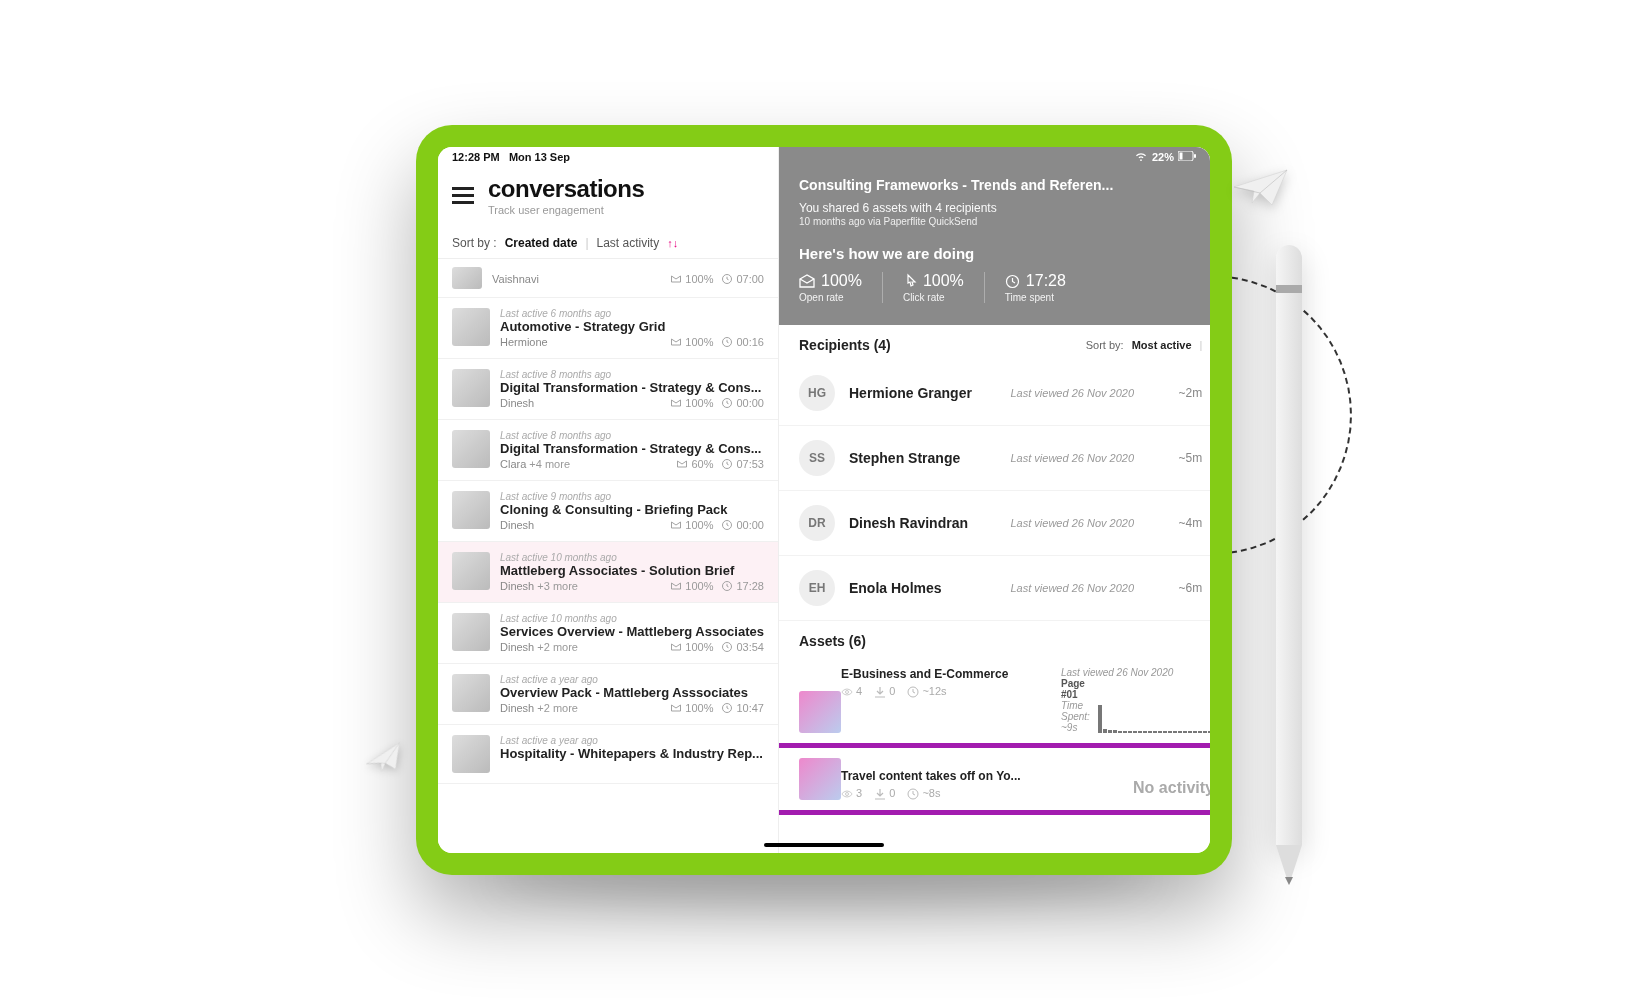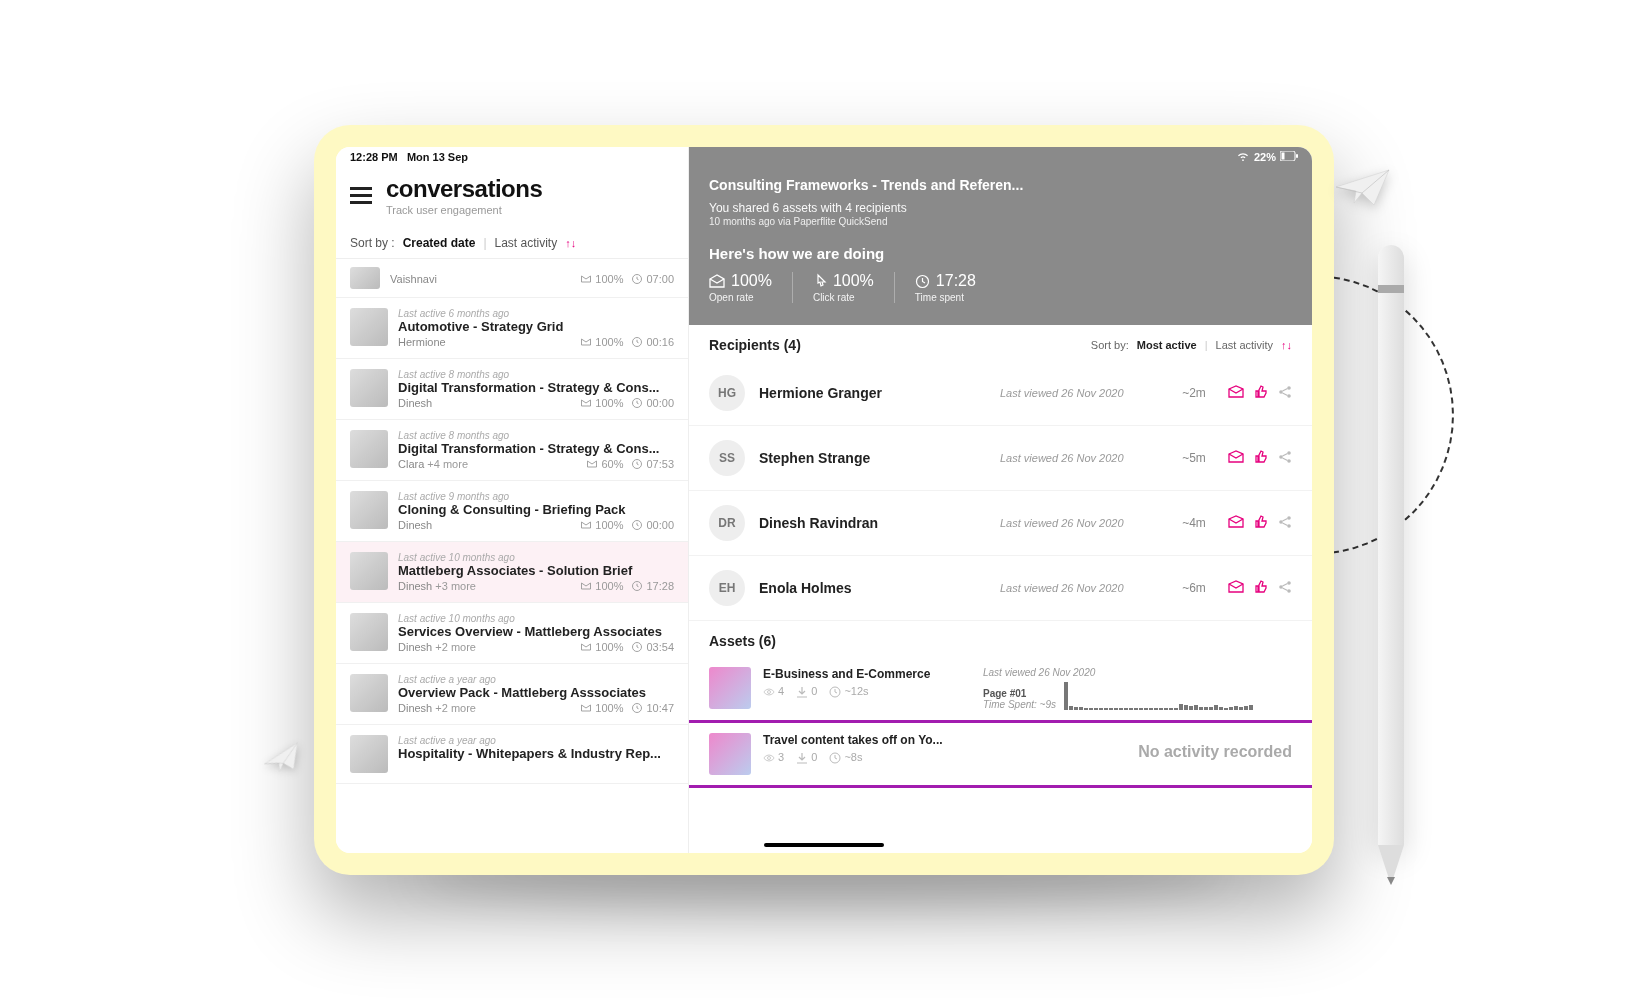--- a/index.html
+++ b/index.html
@@ -1,18 +1,18 @@
 <!DOCTYPE html>
 <html><head>
 <meta charset="utf-8">
 <style>
 * { margin: 0; padding: 0; box-sizing: border-box; font-family: -apple-system, BlinkMacSystemFont, 'Segoe UI', sans-serif; }
 body { background: #fff; display: flex; justify-content: center; align-items: center; min-height: 100vh; padding: 40px; }
 .scene { position: relative; }
-.tablet { width: 1020px; height: 750px; background: #fef9c3; border-radius: 36px; padding: 22px; position: relative; box-shadow: 0 40px 80px rgba(0,0,0,0.3); }
+.tablet { width: 816px; height: 750px; background: #84cc16; border-radius: 36px; padding: 22px; position: relative; box-shadow: 0 40px 80px rgba(0,0,0,0.3); }
 .screen { width: 100%; height: 100%; background: #fff; border-radius: 14px; overflow: hidden; display: flex; flex-direction: column; position: relative; }
 .status-bar { display: flex; justify-content: space-between; align-items: center; padding: 4px 14px; font-size: 11px; font-weight: 600; color: #111; position: absolute; top: 0; left: 0; right: 0; z-index: 10; }
 .status-right { display: flex; align-items: center; gap: 4px; color: #fff; }
 .wifi { width: 14px; height: 10px; display: inline-block; }
 .content { display: flex; height: 100%; padding-top: 0; }
 .left-panel { width: 353px; background: #fff; display: flex; flex-direction: column; border-right: 1px solid #eee; }
 .left-header { padding: 28px 14px 10px; }
 .title-row { display: flex; align-items: center; gap: 14px; margin-bottom: 2px; }
 .hamburger { display: flex; flex-direction: column; gap: 4px; cursor: pointer; }
 .hamburger span { width: 22px; height: 3px; background: #222; }
@@ -52,21 +52,21 @@
 .section-title { font-size: 14px; font-weight: 700; color: #222; }
 .section-sort { display: flex; align-items: center; gap: 8px; font-size: 11px; color: #666; }
 .recipient { display: flex; align-items: center; gap: 14px; padding: 14px 20px; border-bottom: 1px solid #f2f2f2; }
 .avatar { width: 36px; height: 36px; border-radius: 50%; background: #eee; display: flex; align-items: center; justify-content: center; font-size: 12px; font-weight: 600; color: #777; flex-shrink: 0; }
 .rec-name { font-size: 14px; font-weight: 700; color: #222; flex: 1 1 160px; }
 .rec-viewed { font-size: 11px; color: #999; font-style: italic; width: 160px; }
 .rec-time { font-size: 12px; color: #888; width: 40px; text-align: center; }
 .rec-actions { display: flex; gap: 10px; color: #e6007e; font-size: 14px; }
 .rec-actions .share { color: #bbb; }
 .assets-list { padding: 0 0 10px; }
-.asset { display: flex; gap: 12px; padding: 10px 20px; border-bottom: 3px solid #a21caf; }
+.asset { display: flex; padding: 10px 20px; border-bottom: 5px solid #a21caf; align-items: flex-end; }
 .asset-thumb { width: 42px; height: 42px; background: linear-gradient(135deg,#e8c,#bce); border-radius: 3px; flex-shrink: 0; }
 .asset-body { display: flex; flex: 1; gap: 20px; }
 .asset-left { flex: 0 0 200px; }
 .asset-title { font-size: 12px; font-weight: 700; color: #222; white-space: nowrap; overflow: hidden; text-overflow: ellipsis; }
 .asset-stats { display: flex; gap: 12px; font-size: 11px; color: #aaa; margin-top: 4px; align-items: center; }
 .asset-right { flex: 1; font-size: 10px; color: #999; }
 .asset-right .none { text-align: right; color: #aaa; font-size: 16px; padding-top: 10px; font-weight: bold; }
 .asset-chart { display: flex; align-items: flex-end; gap: 1px; height: 30px; margin-top: 2px; }
 .asset-chart span { width: 4px; background: #777; }
 .home-indicator { position: absolute; bottom: 6px; left: 50%; transform: translateX(-50%); width: 120px; height: 4px; background: #000; border-radius: 2px; }

